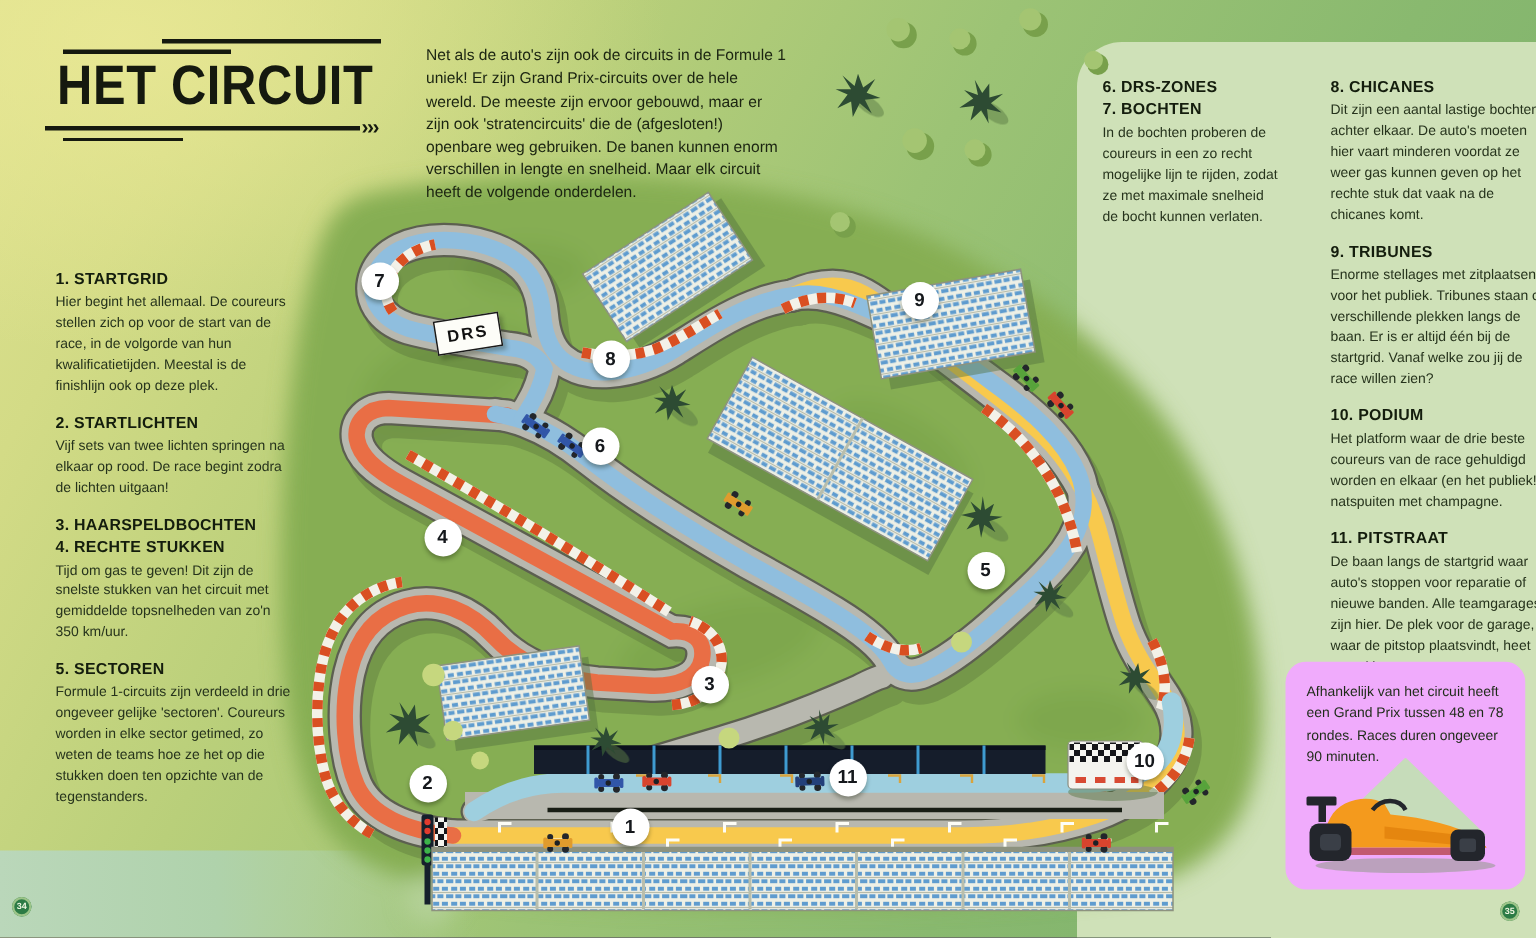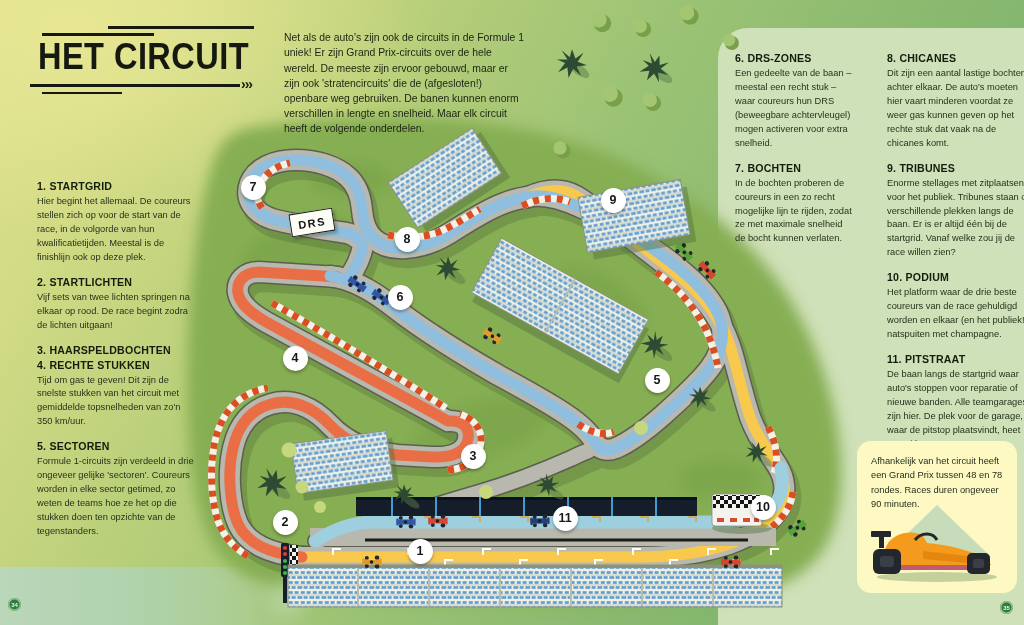--- a/index.html
+++ b/index.html
@@ -28,21 +28,21 @@
   .col-r2{left:887px;top:52px;width:145px;}
   .sec h3{font-size:10.6px;font-weight:bold;color:#141d0d;margin:0 0 3px 0;letter-spacing:.2px;}
   .sec p{font-size:9.3px;line-height:1.5;color:#26331c;margin:0 0 11px 0;}
   .marker{position:absolute;width:25px;height:25px;border-radius:50%;background:#fff;
       display:flex;align-items:center;justify-content:center;font-size:12.5px;font-weight:bold;
       color:#15181c;z-index:8;box-shadow:0 2px 3px rgba(20,30,10,.35);}
   .drs-sign{position:absolute;left:290px;top:211px;width:42px;height:21px;background:#fdfdf8;
       border:1.5px solid #1a1a1a;display:flex;align-items:center;justify-content:center;
       font-size:11px;font-weight:bold;letter-spacing:1.5px;color:#111;
       transform:rotate(-9deg);z-index:7;box-shadow:2px 3px 3px rgba(30,40,20,.3);}
-  .factbox{position:absolute;left:857px;top:441px;width:160px;height:152px;background:#fef9c3;
+  .factbox{position:absolute;left:857px;top:441px;width:160px;height:152px;background:#f0abfc;
       border-radius:14px;z-index:7;}
   .factbox p{font-size:9.3px;line-height:1.55;color:#1d2b17;margin:0;padding:13px 14px 0 14px;}
   .fact-arrow{position:absolute;left:26px;top:64px;width:108px;height:52px;background:#c6dcba;
       clip-path:polygon(50% 0,100% 100%,0 100%);}
   .fact-car{position:absolute;left:8px;top:82px;}
   .dot{position:absolute;width:13px;height:13px;border-radius:50%;background:#2c7b45;
       color:#eef6e0;font-size:6px;font-weight:bold;display:flex;align-items:center;justify-content:center;
       box-shadow:inset 0 0 0 1.5px #9cc488;z-index:9;}
   .dot-l{left:8px;top:598px;} .dot-r{left:1000px;top:601px;}
 </style>
@@ -368,21 +368,20 @@
         <p>Tijd om gas te geven! Dit zijn de snelste stukken van het circuit met gemiddelde topsnelheden van zo'n 350 km/uur.</p>
       </div>
       <div class="sec">
         <h3>5. SECTOREN</h3>
         <p>Formule 1-circuits zijn verdeeld in drie ongeveer gelijke 'sectoren'. Coureurs worden in elke sector getimed, zo weten de teams hoe ze het op die stukken doen ten opzichte van de tegenstanders.</p>
       </div>
     </div>
   <div class="col col-r1" id="col-r1">
       <div class="sec">
         <h3>6. DRS-ZONES</h3>
-        <p>Een gedeelte van de baan – meestal een recht stuk – waar coureurs hun DRS (beweegbare achtervleugel) mogen activeren voor extra snelheid.</p>
       </div>
       <div class="sec">
         <h3>7. BOCHTEN</h3>
         <p>In de bochten proberen de coureurs in een zo recht mogelijke lijn te rijden, zodat ze met maximale snelheid de bocht kunnen verlaten.</p>
       </div>
     </div>
   <div class="col col-r2" id="col-r2">
       <div class="sec">
         <h3>8. CHICANES</h3>
         <p>Dit zijn een aantal lastige bochten achter elkaar. De auto's moeten hier vaart minderen voordat ze weer gas kunnen geven op het rechte stuk dat vaak na de chicanes komt.</p>

